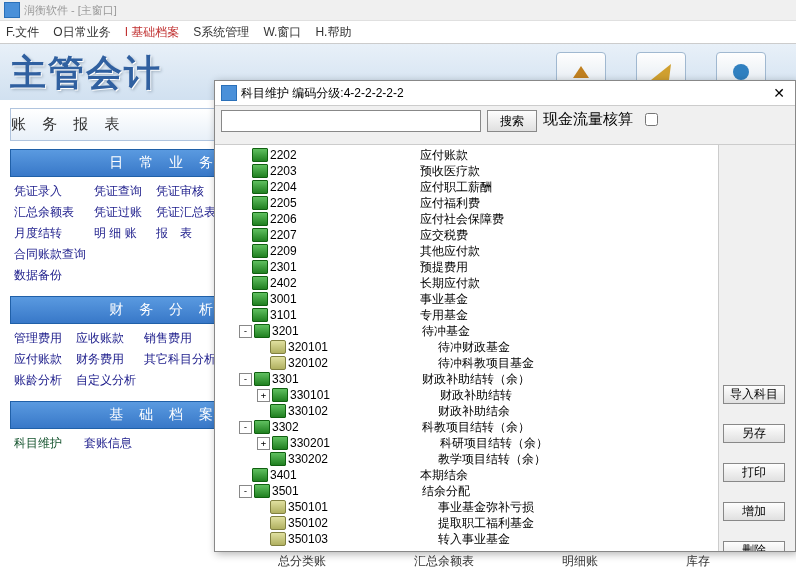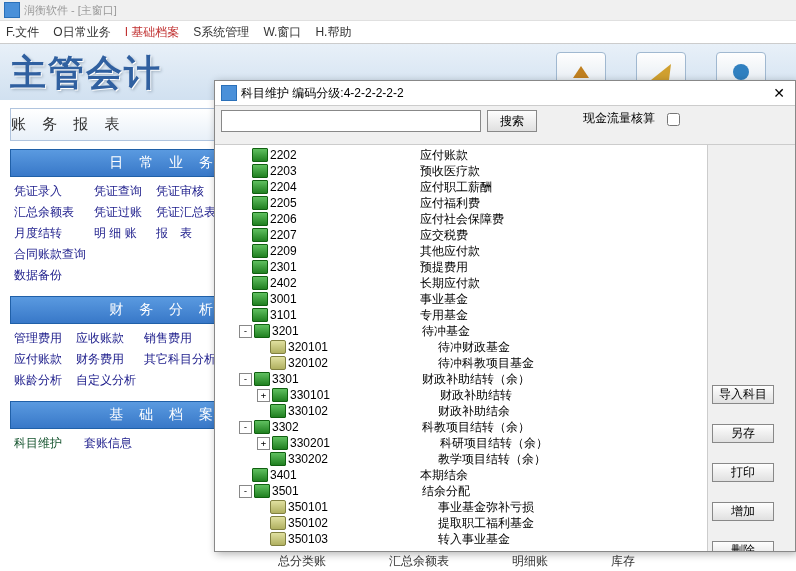--- a/index.html
+++ b/index.html
@@ -24,39 +24,39 @@
 .side-links a.full{grid-column:1/3}
 .content{flex:1;position:relative;background:#fff}
 
 .dialog{position:absolute;left:214px;top:80px;width:580px;height:470px;background:#f0f0f0;border:1px solid #888;box-shadow:2px 2px 8px rgba(0,0,0,0.3);z-index:50;display:flex;flex-direction:column}
 .dlg-title{height:24px;background:#fff;display:flex;align-items:center;padding:0 6px;border-bottom:1px solid #ccc;font-size:12px}
 .dlg-title .dicon{width:14px;height:14px;background:#4a90d9;margin-right:4px;border:1px solid #2a70b9}
 .dlg-title .x{margin-left:auto;font-size:14px;font-family:Arial;cursor:pointer;padding:0 4px}
 .dlg-search{height:30px;display:flex;align-items:flex-start;padding:4px 6px;background:#f0f0f0;gap:6px}
 .dlg-search input[type=text]{flex:0 0 250px;height:20px;border:1px solid #888;padding:0 4px;font-size:12px}
 .dlg-search button{height:22px;padding:0 12px;font-size:12px;background:linear-gradient(#fefefe,#e0e0e0);border:1px solid #888;cursor:pointer}
-.dlg-search .lbl{margin-left:40px;font-size:12px}
+.dlg-search .lbl{font-size:15px}
 .dlg-search input[type=checkbox]{margin-left:6px}
 .dlg-body{flex:1;display:flex;border-top:1px solid #ccc;overflow:hidden}
 .tree{flex:1;background:#fff;overflow-y:auto;overflow-x:hidden;padding:2px 0;font-size:12px;position:relative}
 .tree-row{display:flex;align-items:center;height:16px;white-space:nowrap;padding-left:6px}
 .tree-row .sp{display:inline-block}
 .tree-row .exp{width:11px;height:11px;border:1px solid #888;display:inline-flex;align-items:center;justify-content:center;font-size:9px;line-height:1;font-family:monospace;margin-right:2px;background:#fff;cursor:pointer}
 .tree-row .noexp{width:13px;display:inline-block}
 .tree-row .ico{width:14px;height:12px;margin-right:2px;display:inline-block}
 .tree-row .code{display:inline-block;width:150px}
 .tree-row .name{display:inline-block}
 .ico-folder{background:linear-gradient(#60c060,#208020);border:1px solid #106010;border-radius:1px}
 .ico-leaf{background:linear-gradient(#e0e0a0,#b0b060);border:1px solid #808040;border-radius:2px}
-.btncol{width:62px;background:#f0f0f0;border-left:1px solid #ccc;display:flex;flex-direction:column;padding:240px 21px 4px 4px;gap:20px}
+.btncol{width:62px;background:#f0f0f0;border-left:1px solid #ccc;display:flex;flex-direction:column;padding:240px 10px 4px 4px;gap:20px}
 .btncol button{height:22px;font-size:12px;background:linear-gradient(#fefefe,#e0e0e0);border:1px solid #888;cursor:pointer;white-space:nowrap;padding:0}
 .tree::-webkit-scrollbar{width:16px}
 .tree::-webkit-scrollbar-track{background:#f0f0f0;border-left:1px solid #ccc}
 .tree::-webkit-scrollbar-thumb{background:#c0c0c0;border:1px solid #888}
-.bottom-strip{position:absolute;left:218px;right:0;bottom:0;height:20px;border-top:1px solid #ccc;display:flex;align-items:center;font-size:12px;color:#333;padding-left:60px;gap:63px;background:#fff}
+.bottom-strip{position:absolute;left:218px;right:0;bottom:0;height:20px;border-top:1px solid #ccc;display:flex;align-items:center;font-size:12px;color:#333;padding-left:60px;gap:88px;background:#fff}
 </style>
 </head>
 <body>
 
 <div class="titlebar">
   <span class="ticon"></span>
   <span>润衡软件 - [主窗口]</span>
 </div>
 
 <div class="menubar" id="menubar">

